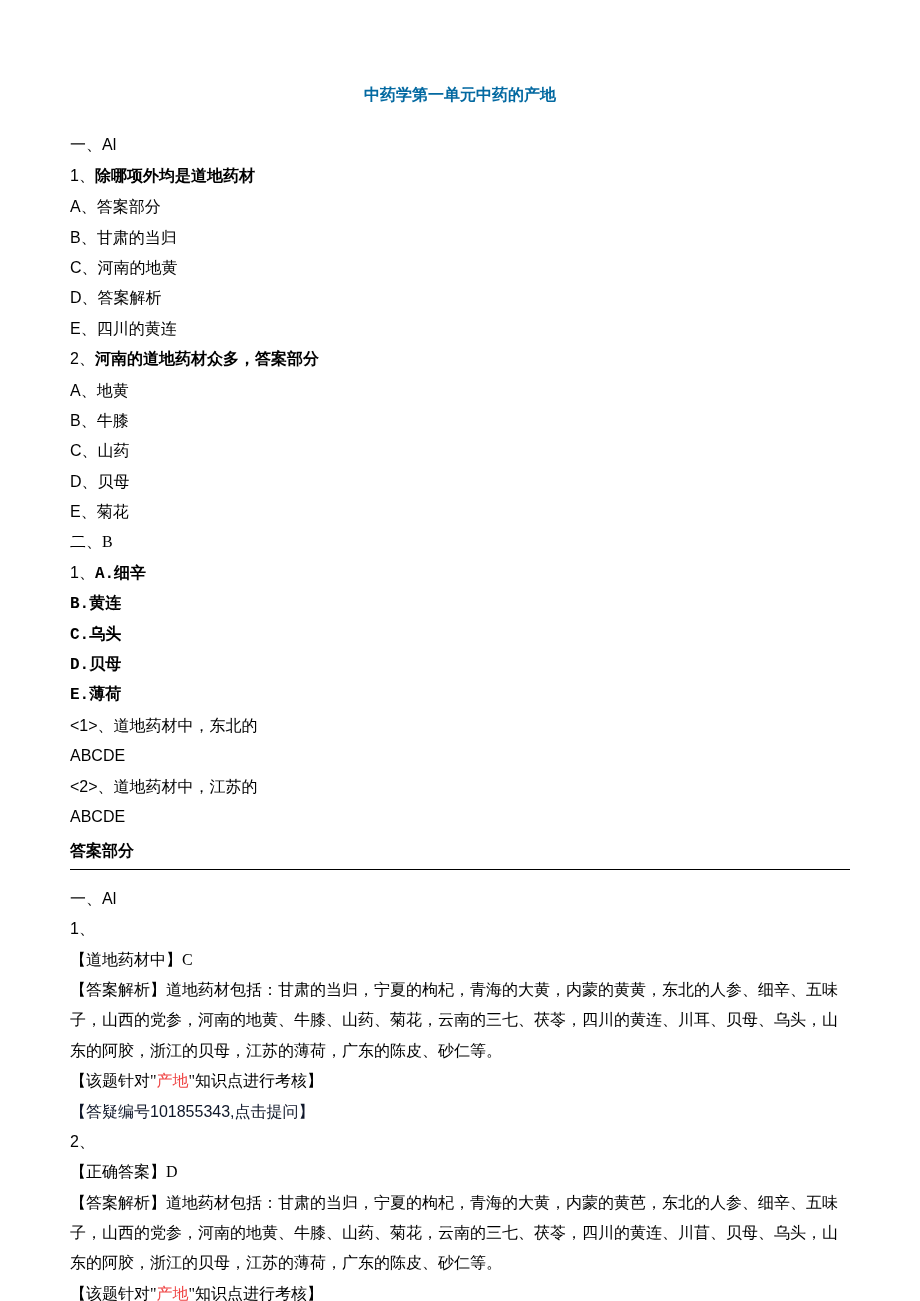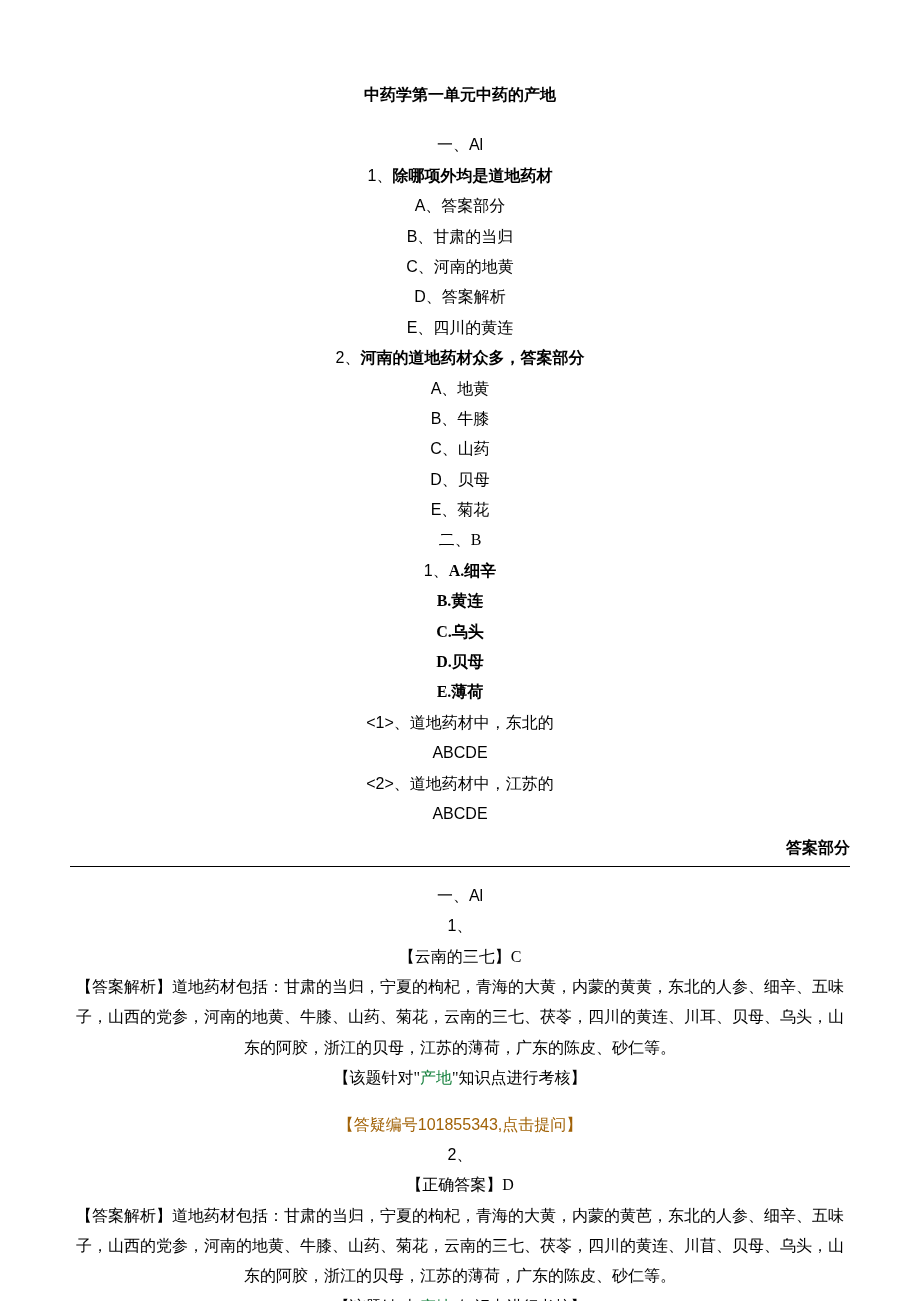--- a/index.html
+++ b/index.html
@@ -8,47 +8,46 @@
     font-family: "SimSun", "宋体", serif;
     font-size: 16px;
     line-height: 1.9;
     color: #000;
     background: #fff;
     width: 920px;
     box-sizing: border-box;
   }
   .title {
     text-align: center;
-    color: #000000;
+    color: #0369a1;
     font-weight: bold;
     font-family: "SimSun", "宋体", serif;
     margin-bottom: 20px;
   }
   .line {
     margin: 0;
     padding: 0;
-    text-align: center;
   }
   .bold {
     font-weight: bold;
+    font-family: Liberation Mono, monospace;
   }
   .answer-header {
-    text-align: right;
+    text-align: left;
     font-weight: bold;
     border-bottom: 1px solid #000;
     margin-top: 4px;
     margin-bottom: 14px;
     padding-bottom: 2px;
   }
   .green {
-    color: #15803d;
+    color: #ef4444;
   }
   .blue-link {
-    color: #a16207;
-    margin-top: 16px;
+    color: #0f172a;
   }
   .sans {
     font-family: Arial, "Microsoft YaHei", sans-serif;
   }
 </style>
 </head>
 <body>
 
 <div class="title">中药学第一单元中药的产地</div>
 
@@ -84,21 +83,21 @@
 
 <p class="line sans">&lt;1&gt;、道地药材中，东北的</p>
 <p class="line sans">ABCDE</p>
 <p class="line sans">&lt;2&gt;、道地药材中，江苏的</p>
 <p class="line sans">ABCDE</p>
 
 <div class="answer-header">答案部分</div>
 
 <p class="line sans">一、Al</p>
 <p class="line sans">1、</p>
-<p class="line">【云南的三七】C</p>
+<p class="line">【道地药材中】C</p>
 <p class="line">【答案解析】道地药材包括：甘肃的当归，宁夏的枸杞，青海的大黄，内蒙的黄黄，东北的人参、细辛、五味子，山西的党参，河南的地黄、牛膝、山药、菊花，云南的三七、茯苓，四川的黄连、川耳、贝母、乌头，山东的阿胶，浙江的贝母，江苏的薄荷，广东的陈皮、砂仁等。</p>
 <p class="line">
   <span>【该题针对"</span><span class="green">产地</span><span>"知识点进行考核】</span>
 </p>
 <p class="line blue-link sans">【答疑编号101855343,点击提问】</p>
 
 <p class="line sans">2、</p>
 <p class="line">【正确答案】D</p>
 <p class="line">【答案解析】道地药材包括：甘肃的当归，宁夏的枸杞，青海的大黄，内蒙的黄芭，东北的人参、细辛、五味子，山西的党参，河南的地黄、牛膝、山药、菊花，云南的三七、茯苓，四川的黄连、川苜、贝母、乌头，山东的阿胶，浙江的贝母，江苏的薄荷，广东的陈皮、砂仁等。</p>
 <p class="line">

